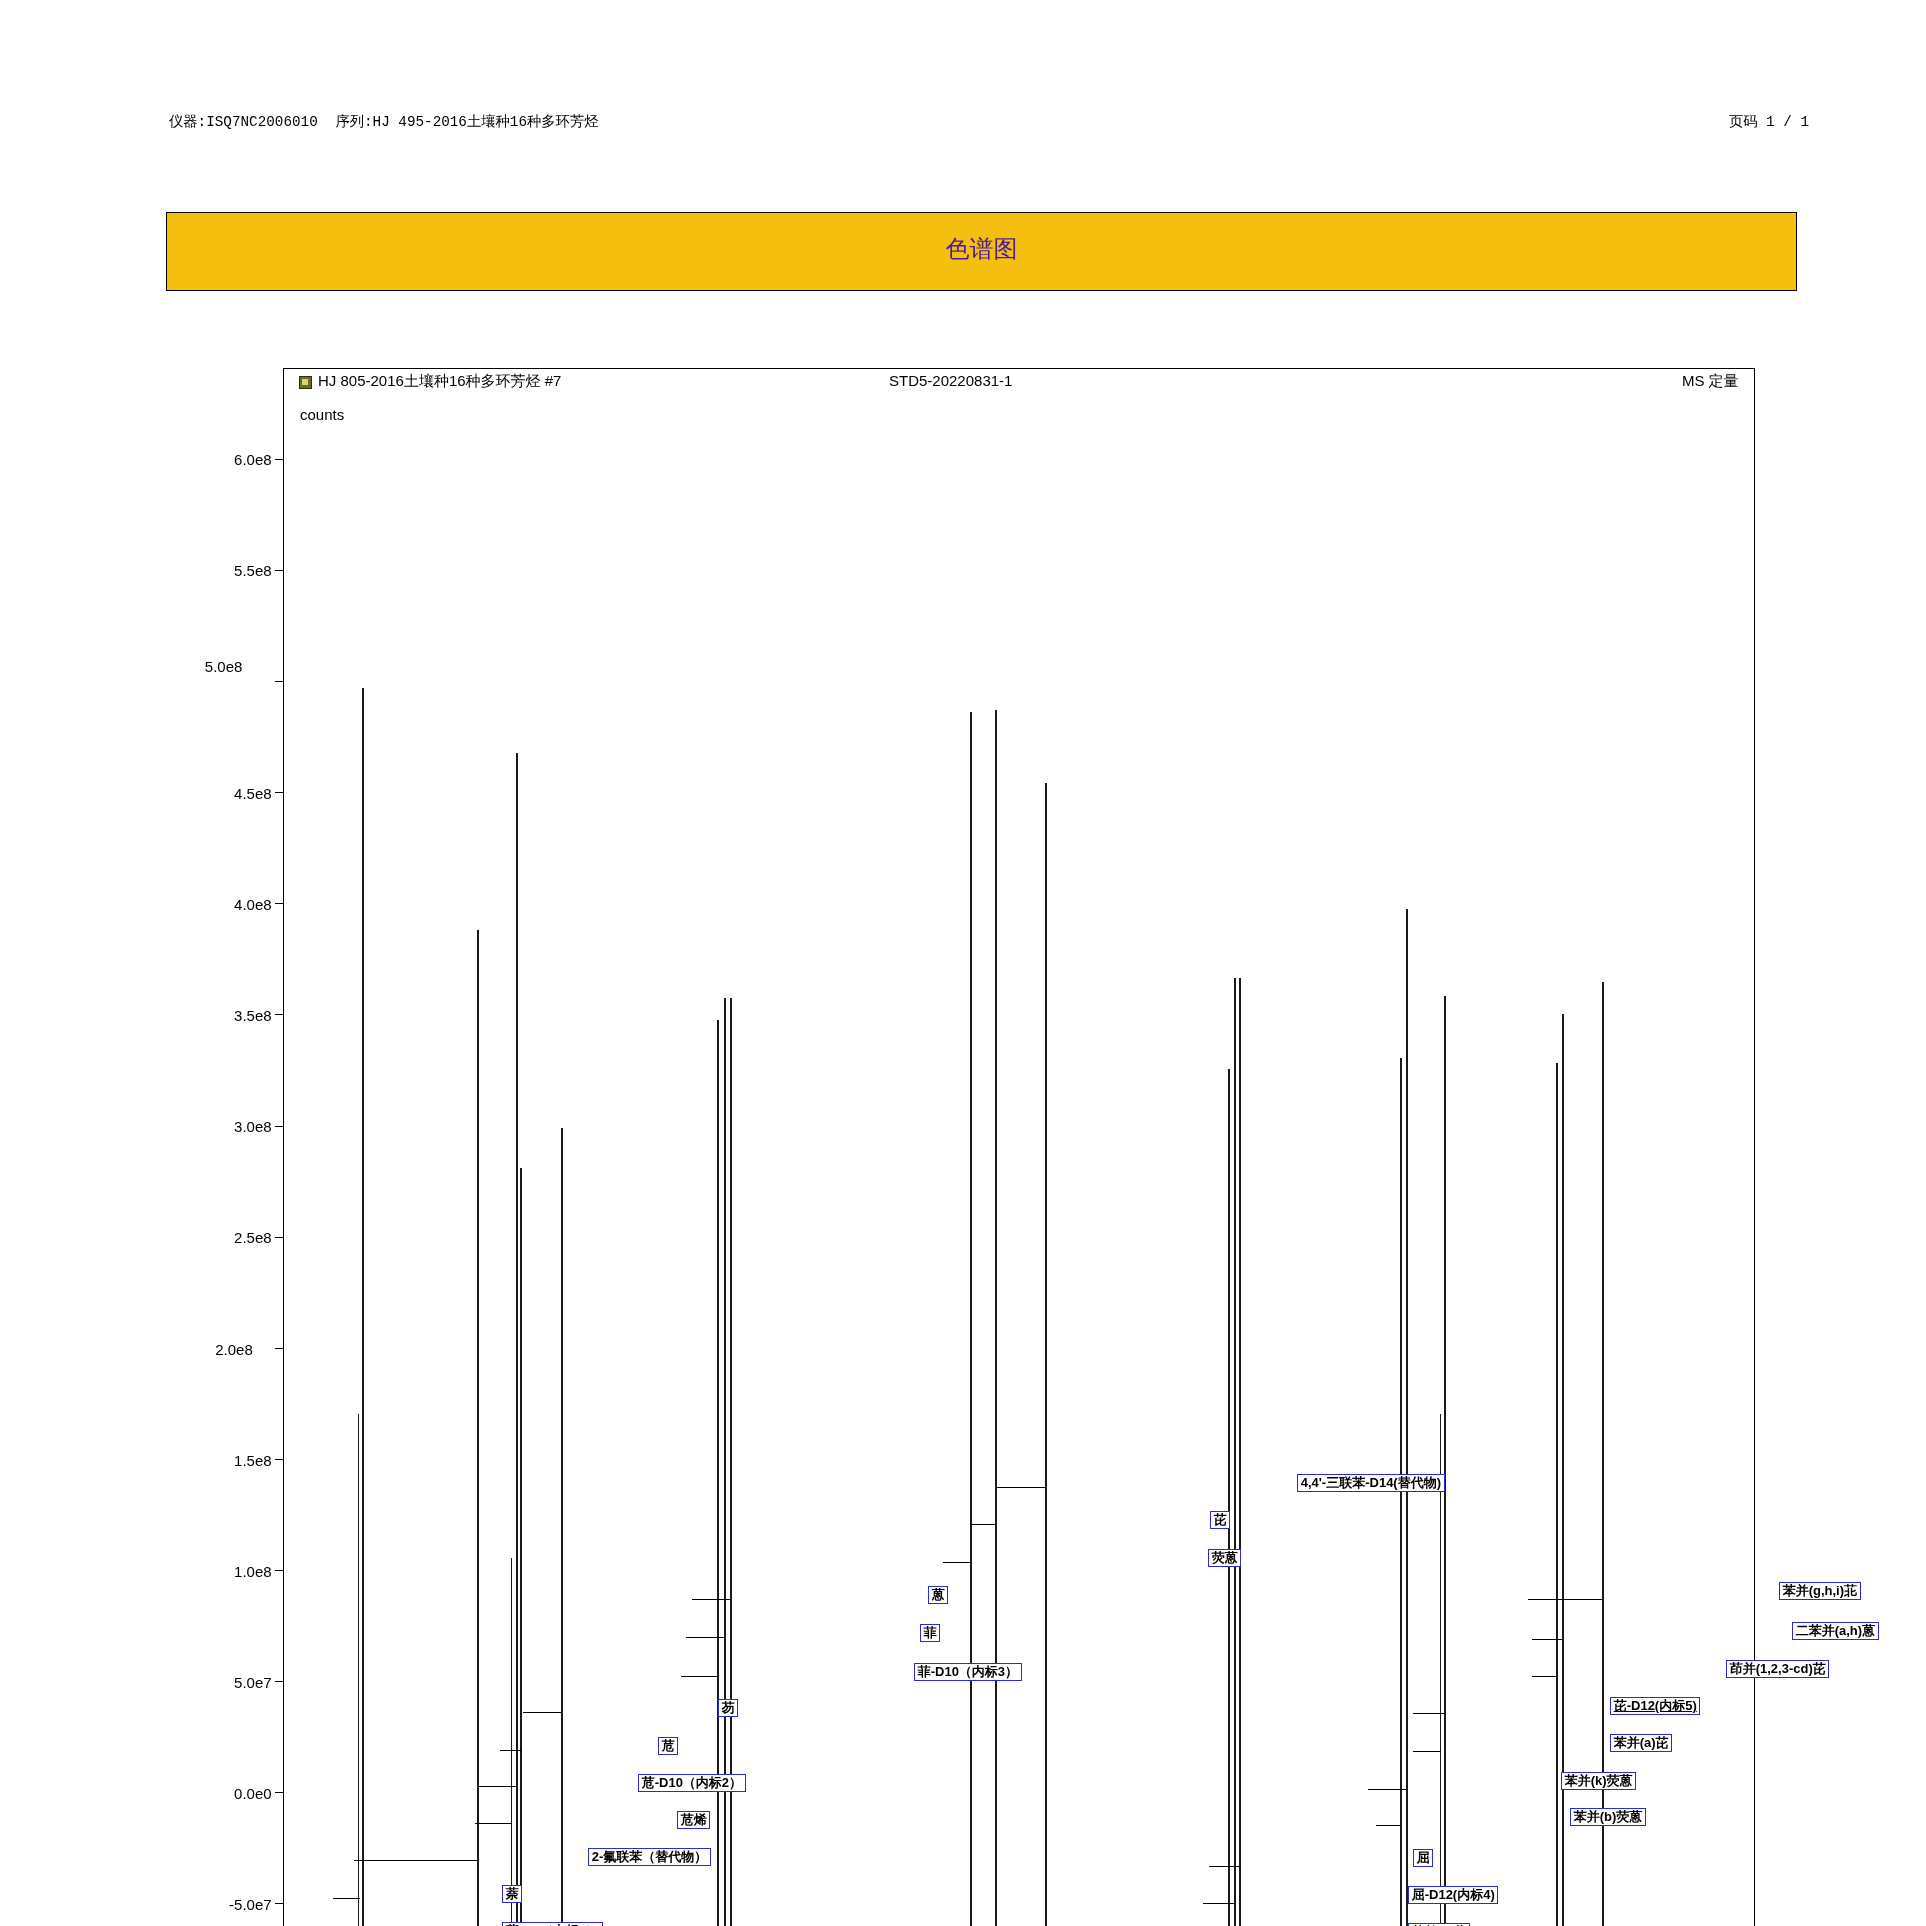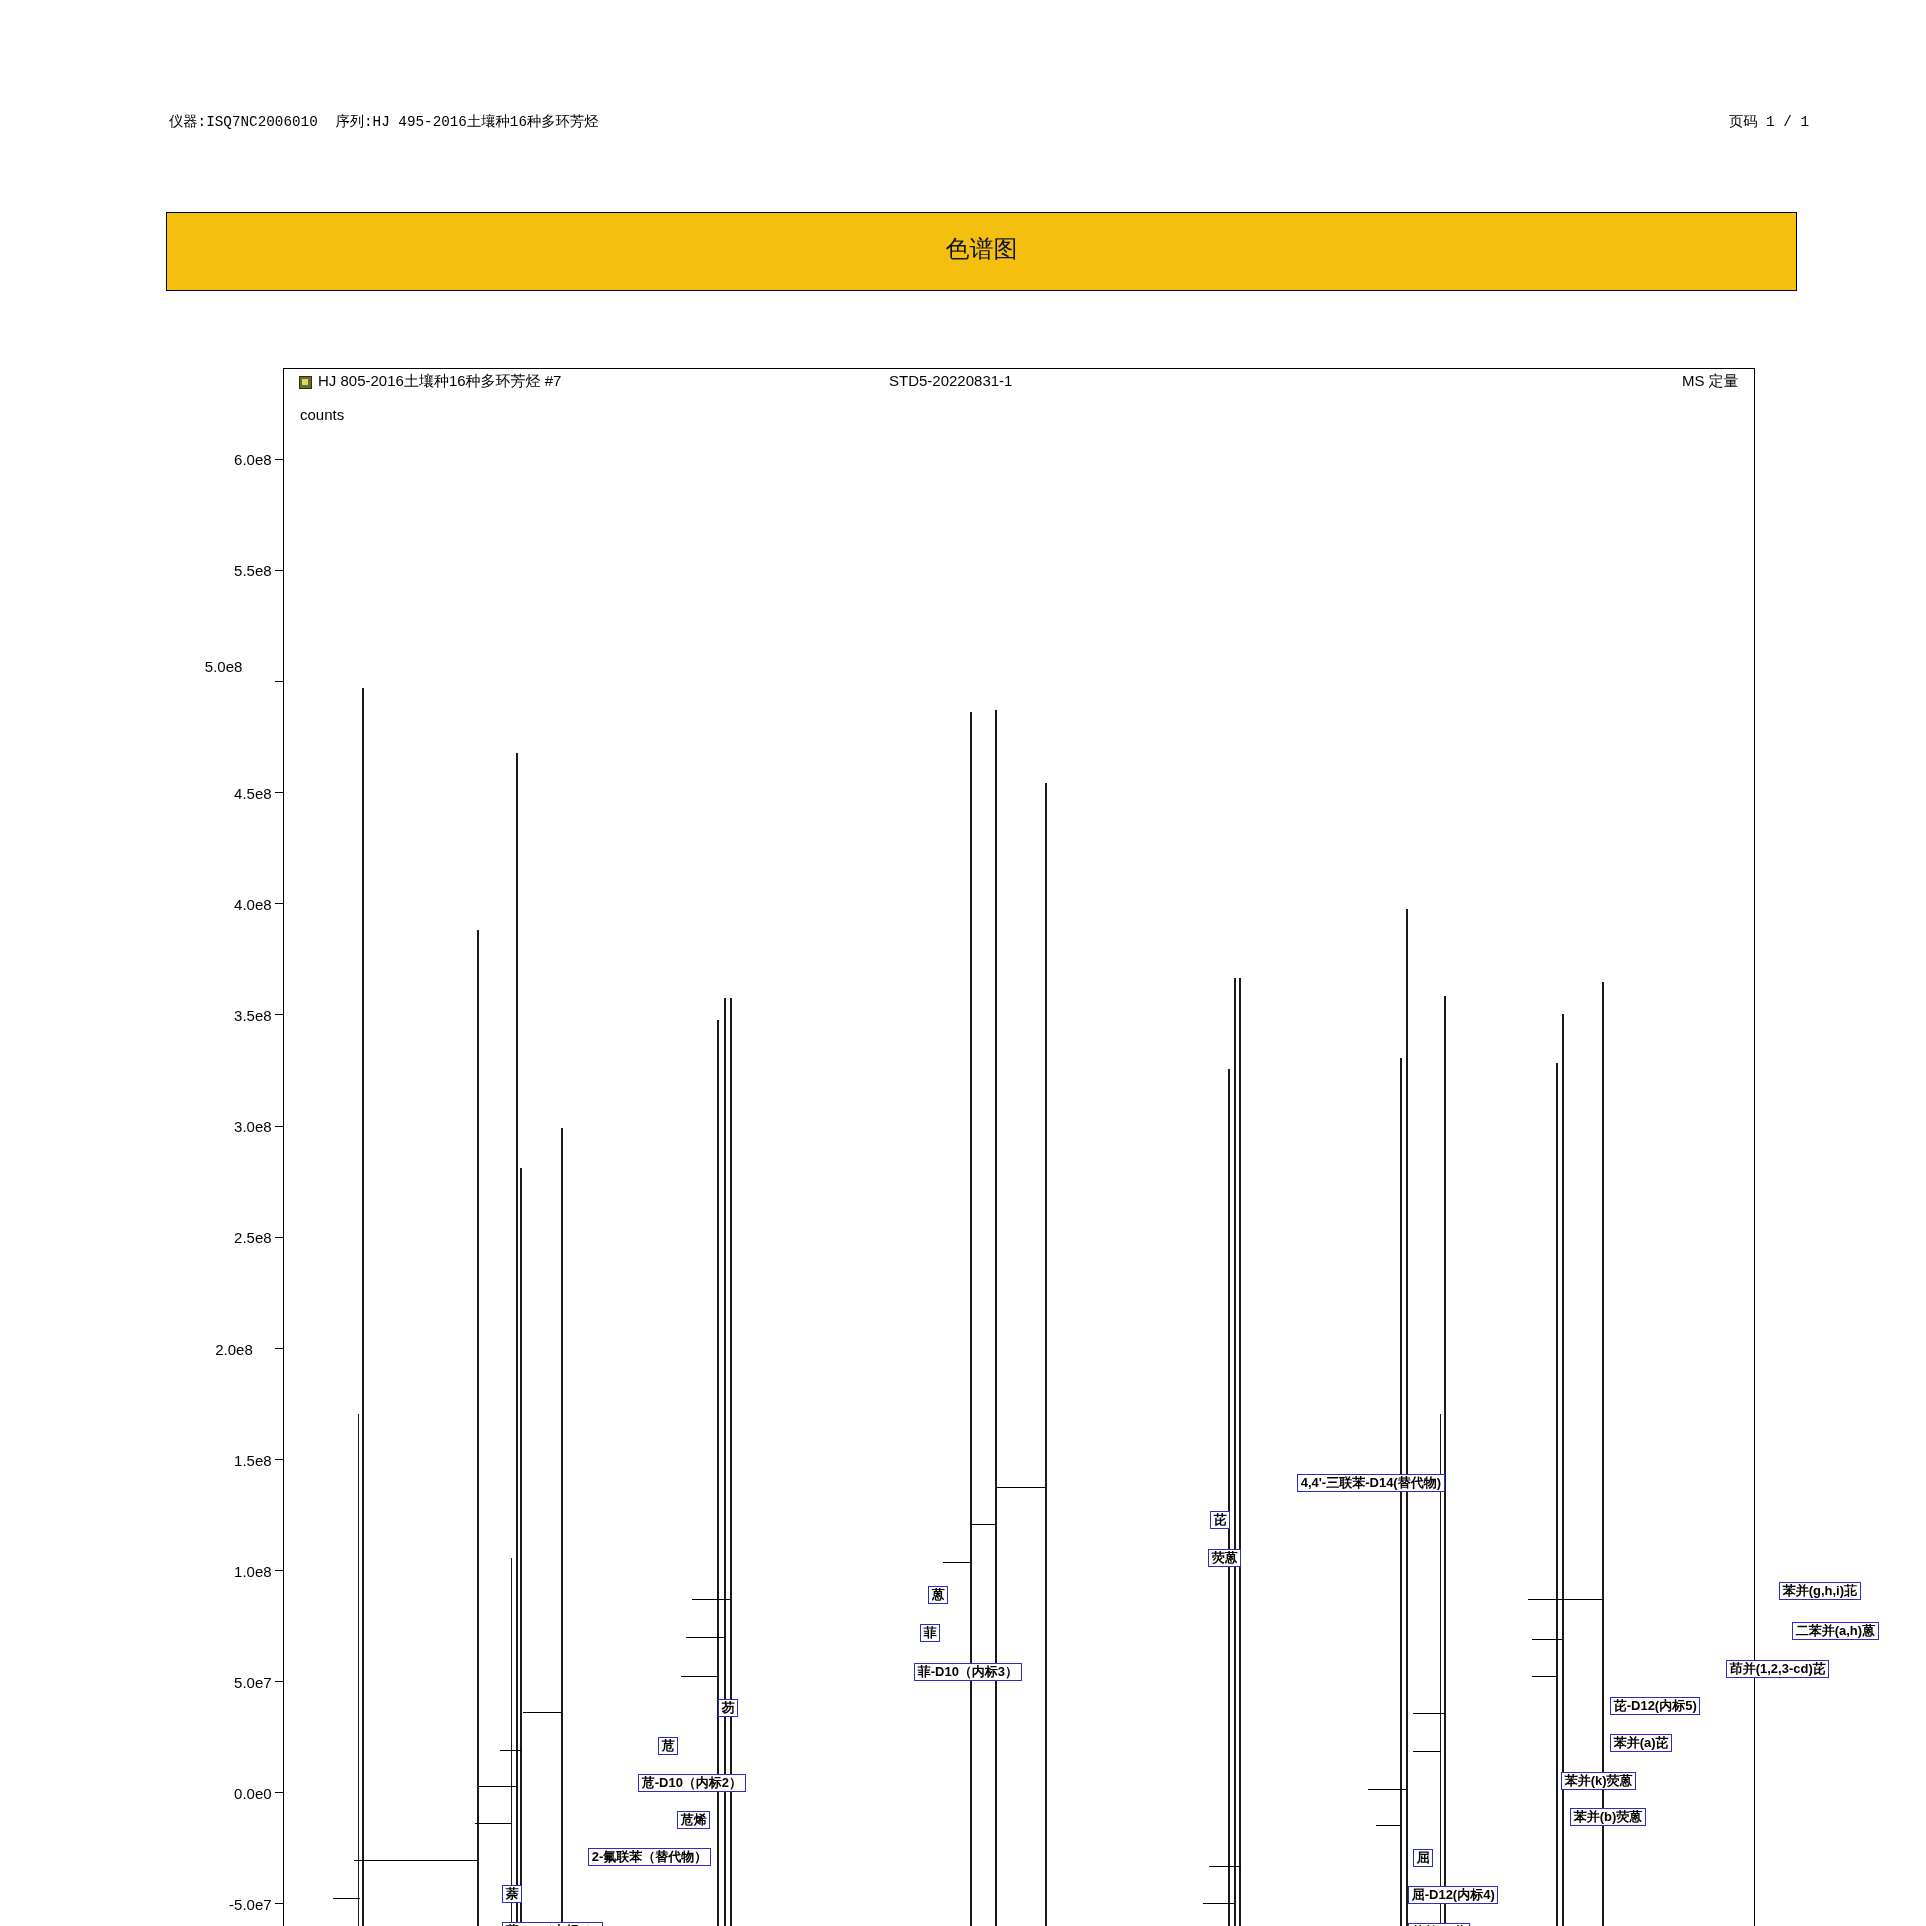--- a/index.html
+++ b/index.html
@@ -60,21 +60,21 @@
     background: #f5bf10;
     border: 1.2px solid #000;
     box-sizing: border-box;
   }
   .title-band .title-text {
     position: absolute;
     left: 0; right: 0;
     top: 20px;
     text-align: center;
     font-size: 24px;
-    color: #0f172a;
+    color: #4c1d95;
     font-family: "Liberation Sans", sans-serif;
   }
 
   
   .chart-outer {
     position: absolute;
     left: 166px;
     top: 354px;
     width: 1631px;
     height: 1868px;
@@ -333,21 +333,21 @@
     <div class="anno" style="left:762px; top:1232px;">蒽</div>
     <div class="anno" style="left:1042px; top:1195px;">荧蒽</div>
     <div class="anno" style="left:1044px; top:1157px;">芘</div>
     <div class="anno" style="left:1131px; top:1120px;">4,4'-三联苯-D14(替代物)</div>
     <div class="anno" style="left:1242px; top:1569px;">苯并(a)蒽</div>
     <div class="anno" style="left:1242px; top:1532px;">屈-D12(内标4)</div>
     <div class="anno" style="left:1247px; top:1495px;">屈</div>
     <div class="anno" style="left:1404px; top:1454px;">苯并(b)荧蒽</div>
     <div class="anno" style="left:1395px; top:1418px;">苯并(k)荧蒽</div>
     <div class="anno" style="left:1444px; top:1380px;">苯并(a)芘</div>
-    <div class="anno" style="left:1444px; top:1343px;">芘-D12(内标5)</div>
+    <div class="anno" style="left:1444px; top:1343px;text-decoration:underline;">芘-D12(内标5)</div>
     <div class="anno" style="left:1560px; top:1306px;">茚并(1,2,3-cd)芘</div>
     <div class="anno" style="left:1626px; top:1268px;">二苯并(a,h)蒽</div>
     <div class="anno" style="left:1613px; top:1228px;">苯并(g,h,i)苝</div>
 
   </div>
 
 </div>
 
 
 </body></html>

